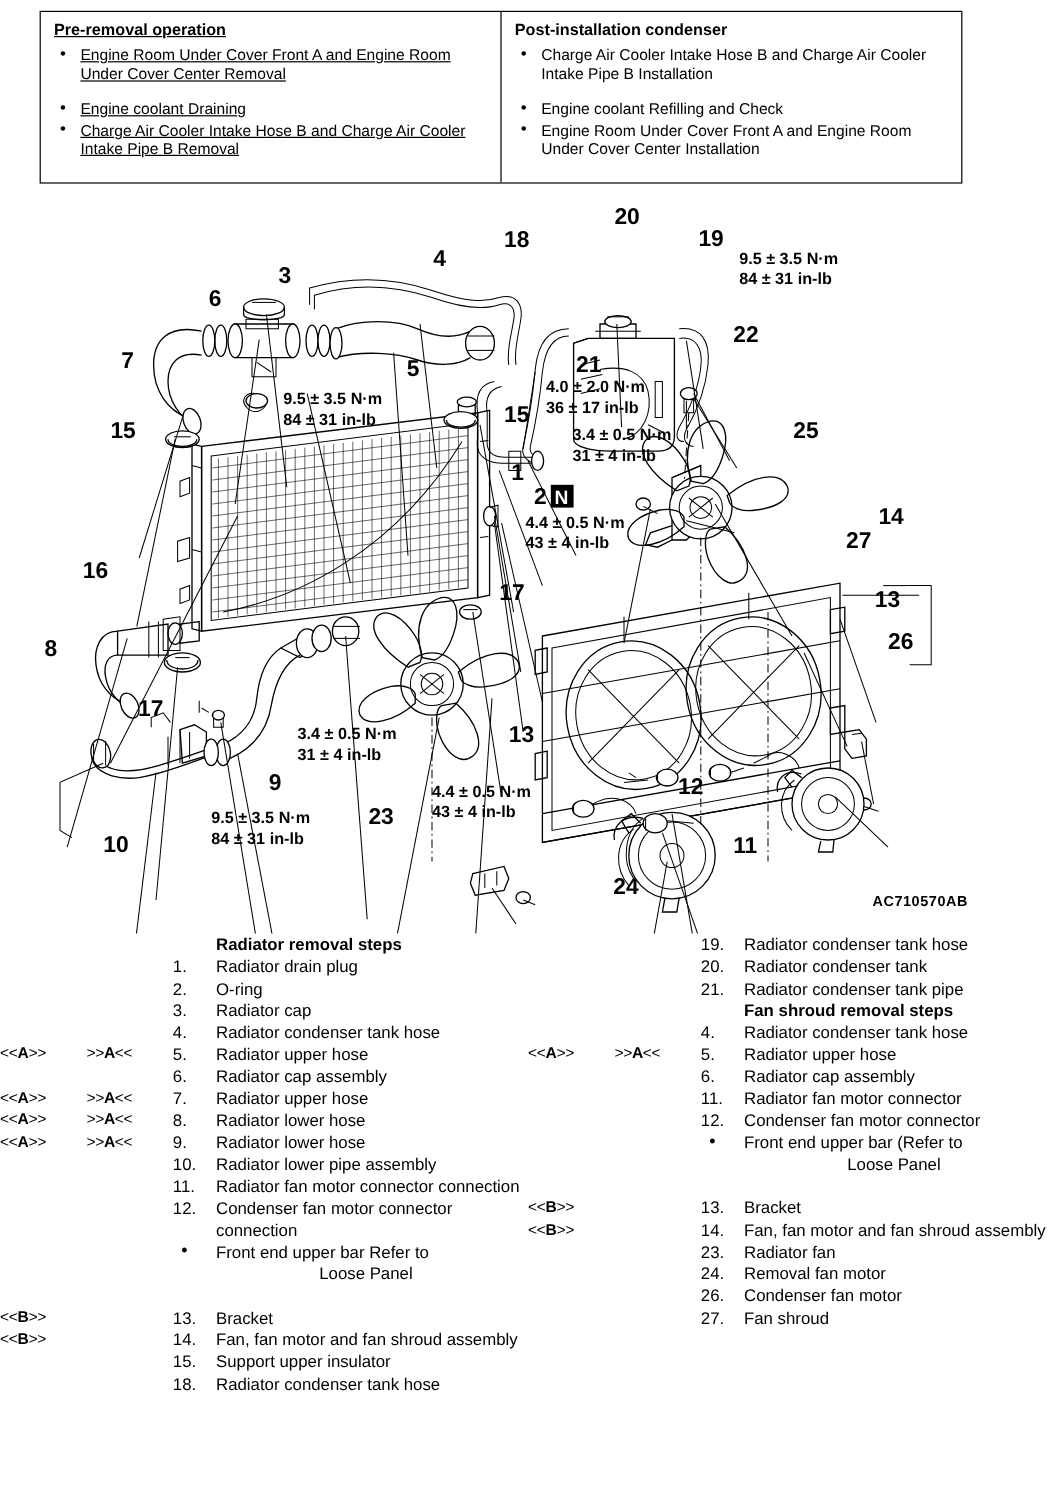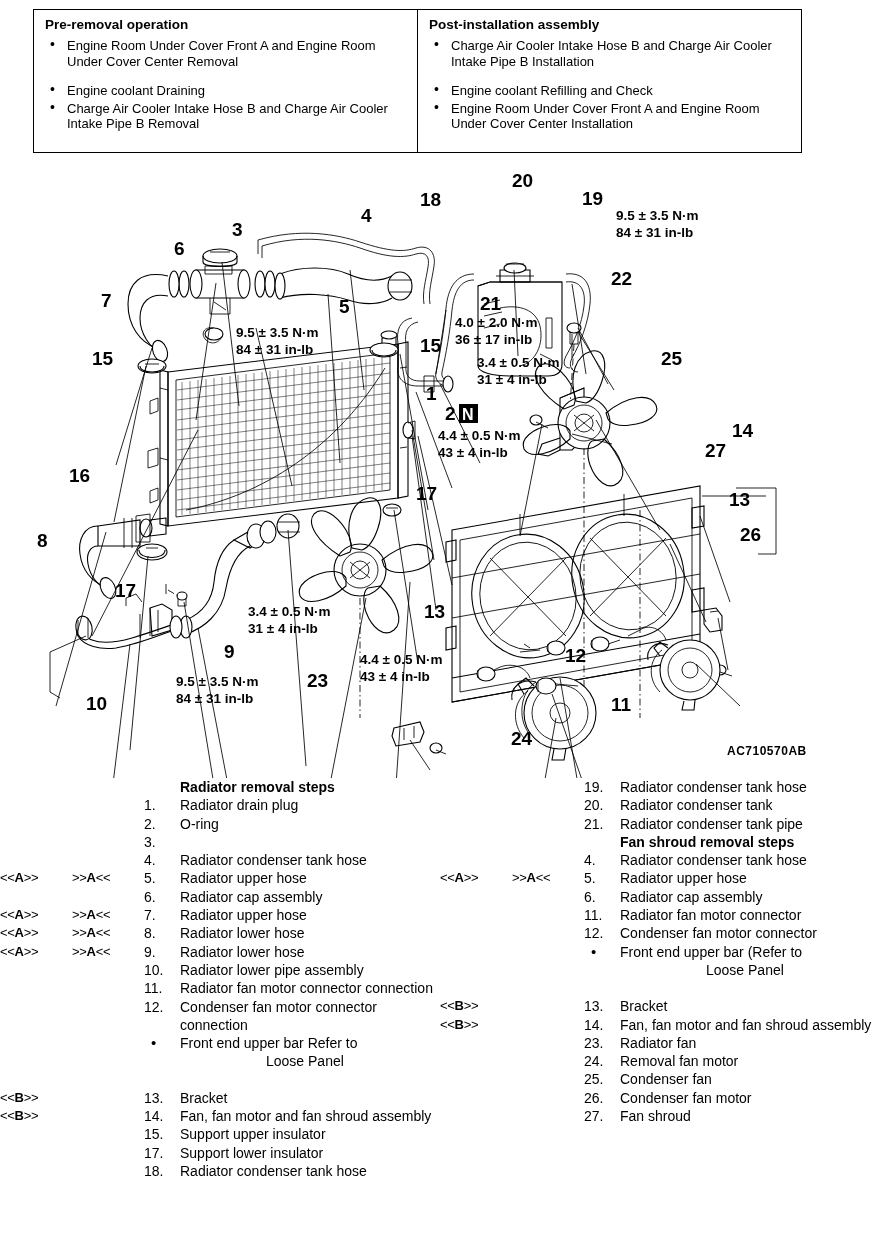--- a/index.html
+++ b/index.html
@@ -5,21 +5,21 @@
   html,body{margin:0;padding:0;background:#fff;}
   body{
     width:876px;height:1242px;position:relative;
     font-family:"Liberation Sans","DejaVu Sans",sans-serif;
     color:#000;overflow:hidden;
   }
   
   #op-boxes{position:absolute;left:33px;top:9px;width:769px;height:144px;
             border:1.6px solid #000;display:flex;box-sizing:border-box;}
   .op-col{box-sizing:border-box;padding:7px 9px 0 11px;}
-  .op-col.left{width:385px;border-right:1.6px solid #000;}
+  .op-col.left{width:385px;border-right:1.6px solid #000;text-decoration:underline;}
   .op-col.right{width:384px;}
   .op-title{font-weight:bold;font-size:13.5px;margin:0 0 5px 0;line-height:1.2;}
   .op-list{list-style:none;margin:0;padding:0;}
   .op-list li{position:relative;padding-left:22px;font-size:13px;line-height:15.5px;
               margin-bottom:2px;}
   .op-list li::before{content:"\2022";position:absolute;left:5px;top:-1px;font-size:14px;}
   .op-list li.gap{margin-top:14px;}
 
   
   #diagram{position:absolute;left:0;top:158px;width:876px;height:620px;}
@@ -58,21 +58,21 @@
 <div id="op-boxes">
   <div class="op-col left">
     <div class="op-title">Pre-removal operation</div>
     <ul class="op-list">
       <li>Engine Room Under Cover Front A and Engine Room Under Cover Center Removal</li>
       <li class="gap">Engine coolant Draining</li>
       <li>Charge Air Cooler Intake Hose B and Charge Air Cooler Intake Pipe B Removal</li>
     </ul>
   </div>
   <div class="op-col right">
-    <div class="op-title">Post-installation assembly</div>
+    <div class="op-title">Post-installation condenser</div>
     <ul class="op-list">
       <li>Charge Air Cooler Intake Hose B and Charge Air Cooler Intake Pipe B Installation</li>
       <li class="gap">Engine coolant Refilling and Check</li>
       <li>Engine Room Under Cover Front A and Engine Room Under Cover Center Installation</li>
     </ul>
   </div>
 </div>
 
 <div id="diagram">
 <svg width="876" height="620" viewBox="0 0 876 620" xmlns="http://www.w3.org/2000/svg">
@@ -524,20 +524,21 @@
         <div class="prow">
           <span class="mark"></span>
           <span class="mark2"></span>
           <span class="num">2.</span>
           <span class="txt">O-ring</span>
         </div>
         <div class="prow">
           <span class="mark"></span>
           <span class="mark2"></span>
           <span class="num">3.</span>
+          <span class="txt">Radiator cap</span>
         </div>
         <div class="prow">
           <span class="mark"></span>
           <span class="mark2"></span>
           <span class="num">4.</span>
           <span class="txt">Radiator condenser tank hose</span>
         </div>
         <div class="prow">
           <span class="mark">&lt;&lt;<b>A</b>&gt;&gt;</span>
           <span class="mark2">&gt;&gt;<b>A</b>&lt;&lt;</span>
@@ -607,26 +608,20 @@
         </div>
         <div class="prow">
           <span class="mark"></span>
           <span class="mark2"></span>
           <span class="num">15.</span>
           <span class="txt">Support upper insulator</span>
         </div>
         <div class="prow">
           <span class="mark"></span>
           <span class="mark2"></span>
-          <span class="num">17.</span>
-          <span class="txt">Support lower insulator</span>
-        </div>
-        <div class="prow">
-          <span class="mark"></span>
-          <span class="mark2"></span>
           <span class="num">18.</span>
           <span class="txt">Radiator condenser tank hose</span>
         </div>
       </div>
   </div>
   <div class="list-col" id="col-right">
     <div id="right-rows">
         <div class="prow">
           <span class="mark"></span>
           <span class="mark2"></span>
@@ -708,26 +703,20 @@
         </div>
         <div class="prow">
           <span class="mark"></span>
           <span class="mark2"></span>
           <span class="num">24.</span>
           <span class="txt">Removal fan motor</span>
         </div>
         <div class="prow">
           <span class="mark"></span>
           <span class="mark2"></span>
-          <span class="num">25.</span>
-          <span class="txt">Condenser fan</span>
-        </div>
-        <div class="prow">
-          <span class="mark"></span>
-          <span class="mark2"></span>
           <span class="num">26.</span>
           <span class="txt">Condenser fan motor</span>
         </div>
         <div class="prow">
           <span class="mark"></span>
           <span class="mark2"></span>
           <span class="num">27.</span>
           <span class="txt">Fan shroud</span>
         </div>
       </div>

